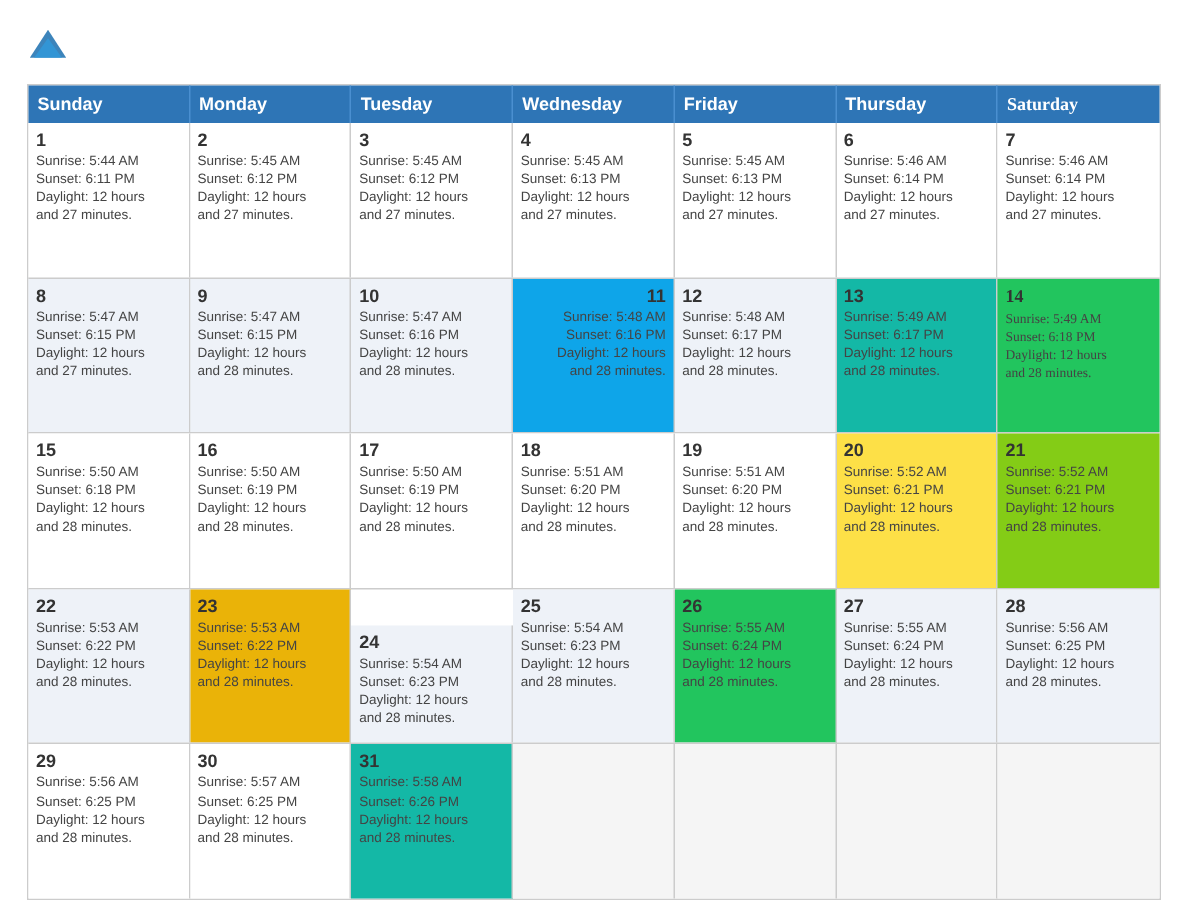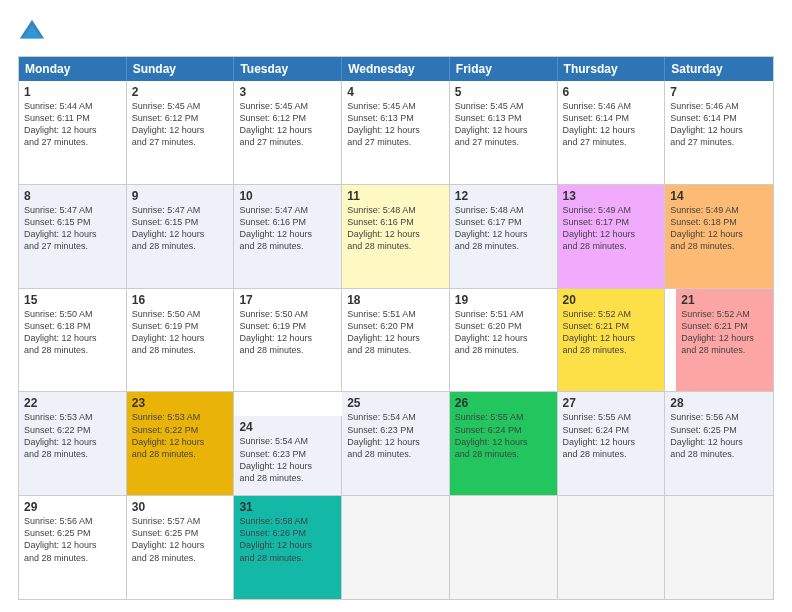--- a/index.html
+++ b/index.html
@@ -71,21 +71,21 @@
       background: #2e75b6;
     }
     .cal-header-cell {
       color: #fff;
       font-weight: bold;
       font-size: 12px;
       padding: 5px 6px;
       text-align: left;
       border-right: 1px solid #4a8fd0;
     }
-    .cal-header-cell:last-child { border-right: none; }
+    .cal-header-cell:last-child { border-right: none; font-family: Liberation Serif, serif; }
     .cal-body {
       flex: 1;
       display: flex;
       flex-direction: column;
     }
     .cal-row {
       display: grid;
       grid-template-columns: repeat(7, 1fr);
       flex: 1;
       border-top: 1px solid #ccc;
@@ -132,22 +132,22 @@
       </div>
     </div>
     <div class="title-block">
       <div class="month-title"></div>
       <div class="subtitle"></div>
     </div>
   </div>
 
   <div class="calendar">
     <div class="cal-header">
-    <div class="cal-header-cell">Monday</div>
-        <div class="cal-header-cell">Sunday</div>
+    <div class="cal-header-cell">Sunday</div>
+        <div class="cal-header-cell">Monday</div>
         <div class="cal-header-cell">Tuesday</div>
         <div class="cal-header-cell">Wednesday</div>
         <div class="cal-header-cell">Friday</div>
         <div class="cal-header-cell">Thursday</div>
         <div class="cal-header-cell">Saturday</div>
       </div>
     <div class="cal-body">
     <div class="cal-row">
           <div class="cal-cell" style="background: rgb(255, 255, 255);">
             <span class="day-num">1</span>
@@ -214,42 +214,42 @@
 Daylight: 12 hours
 and 28 minutes.</div>
           </div>
           <div class="cal-cell" style="background: rgb(238, 242, 248);">
             <span class="day-num">10</span>
             <div class="day-info" style="white-space: pre-line;">Sunrise: 5:47 AM
 Sunset: 6:16 PM
 Daylight: 12 hours
 and 28 minutes.</div>
           </div>
-          <div class="cal-cell" style="background: #fef9c3;">
+          <div class="cal-cell" style="background: #0ea5e9; text-align: right;">
             <span class="day-num">11</span>
             <div class="day-info" style="white-space: pre-line;">Sunrise: 5:48 AM
 Sunset: 6:16 PM
 Daylight: 12 hours
 and 28 minutes.</div>
           </div>
           <div class="cal-cell" style="background: rgb(238, 242, 248);">
             <span class="day-num">12</span>
             <div class="day-info" style="white-space: pre-line;">Sunrise: 5:48 AM
 Sunset: 6:17 PM
 Daylight: 12 hours
 and 28 minutes.</div>
           </div>
-          <div class="cal-cell" style="background: #f0abfc;">
+          <div class="cal-cell" style="background: #14b8a6;">
             <span class="day-num">13</span>
             <div class="day-info" style="white-space: pre-line;">Sunrise: 5:49 AM
 Sunset: 6:17 PM
 Daylight: 12 hours
 and 28 minutes.</div>
           </div>
-          <div class="cal-cell" style="background: #fdba74;">
+          <div class="cal-cell" style="background: #22c55e; font-family: Liberation Serif, serif;">
             <span class="day-num">14</span>
             <div class="day-info" style="white-space: pre-line;">Sunrise: 5:49 AM
 Sunset: 6:18 PM
 Daylight: 12 hours
 and 28 minutes.</div>
           </div>
         </div>
         <div class="cal-row">
           <div class="cal-cell" style="background: rgb(255, 255, 255);">
             <span class="day-num">15</span>
@@ -286,21 +286,21 @@
 Daylight: 12 hours
 and 28 minutes.</div>
           </div>
           <div class="cal-cell" style="background: #fde047;">
             <span class="day-num">20</span>
             <div class="day-info" style="white-space: pre-line;">Sunrise: 5:52 AM
 Sunset: 6:21 PM
 Daylight: 12 hours
 and 28 minutes.</div>
           </div>
-          <div class="cal-cell" style="background: #fca5a5; margin-left: 11px;">
+          <div class="cal-cell" style="background: #84cc16;">
             <span class="day-num">21</span>
             <div class="day-info" style="white-space: pre-line;">Sunrise: 5:52 AM
 Sunset: 6:21 PM
 Daylight: 12 hours
 and 28 minutes.</div>
           </div>
         </div>
         <div class="cal-row">
           <div class="cal-cell" style="background: rgb(238, 242, 248);">
             <span class="day-num">22</span>

